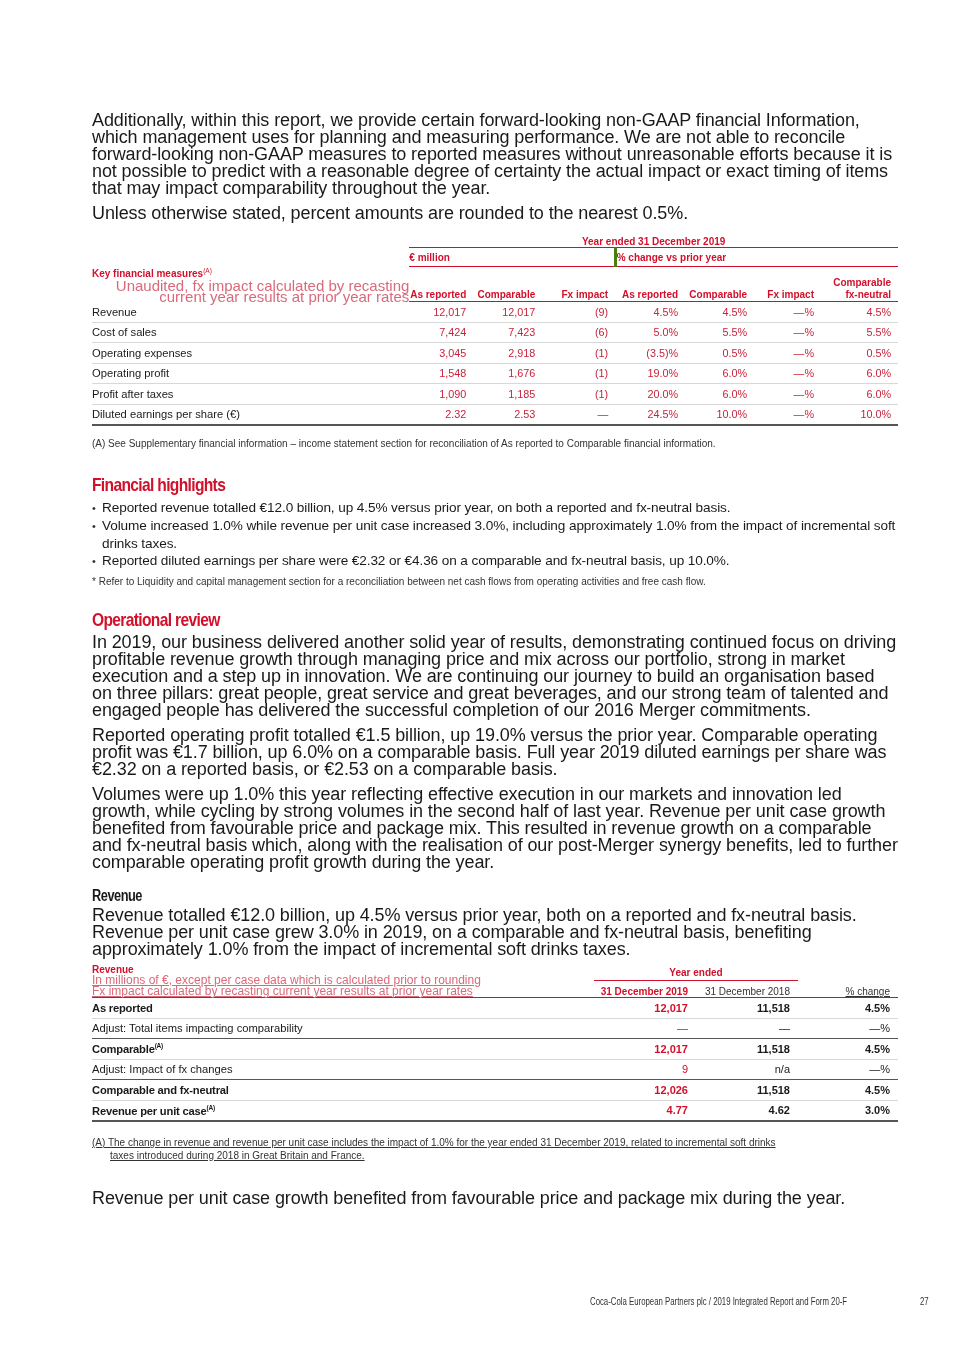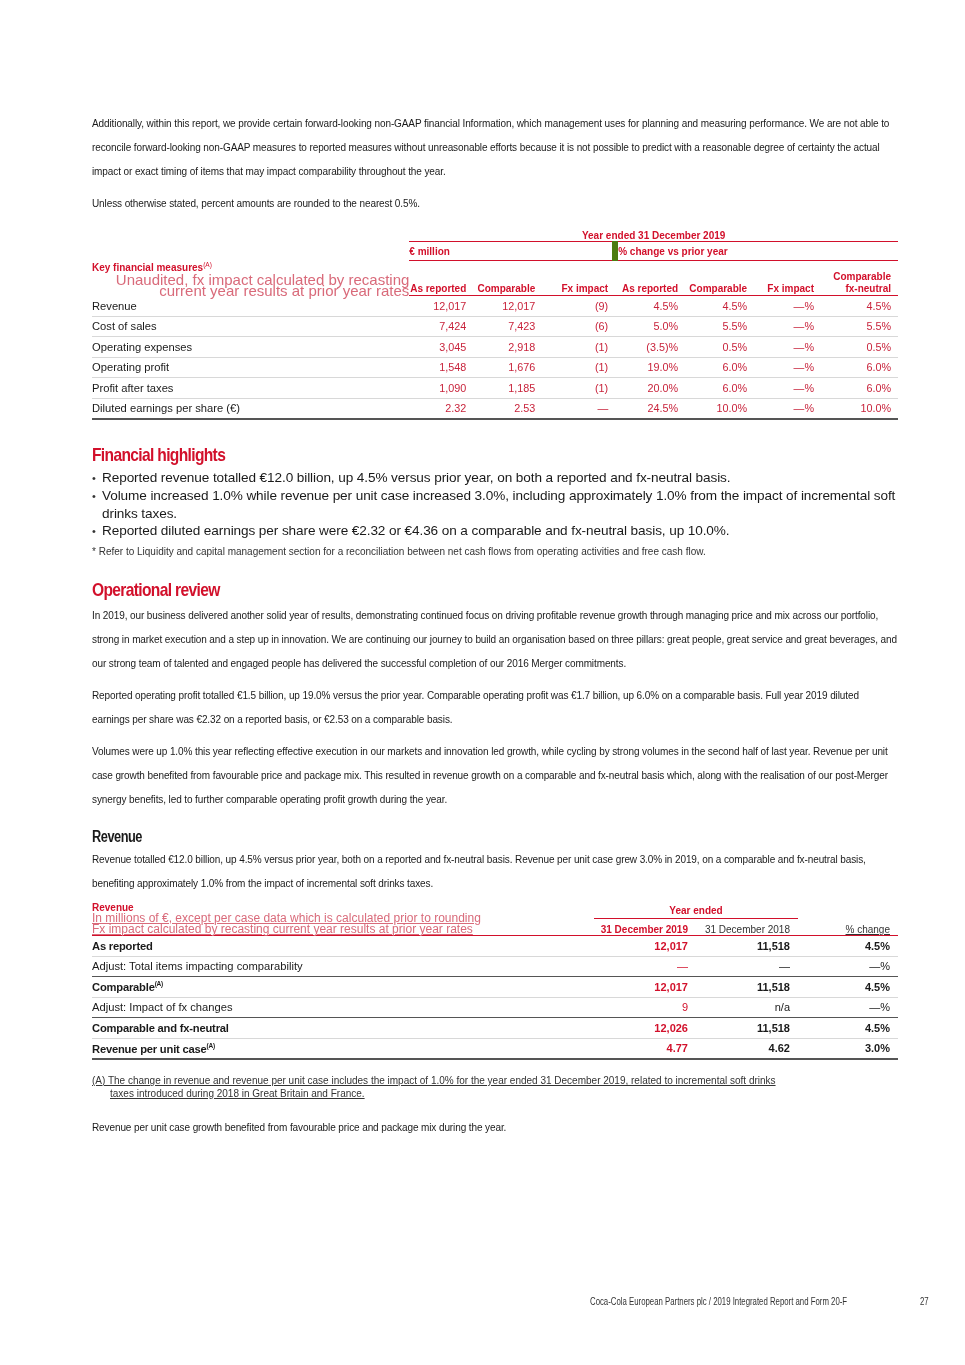--- a/index.html
+++ b/index.html
@@ -2,21 +2,21 @@
 <html><head>
 <meta charset="utf-8">
 <style>
   html, body { margin: 0; padding: 0; background: #ffffff; }
   body {
     width: 965px; height: 1365px; position: relative; overflow: hidden;
     font-family: "Liberation Sans", "DejaVu Sans", sans-serif;
     color: #1a1a1a;
   }
   .page { position: absolute; left: 92px; top: 112px; width: 806px; }
-  .para { font-size: 10px; line-height: 24px; margin: 0 0 8px 0; letter-spacing: -0.1px; }
+  .para { font-size: 18px; line-height: 17px; margin: 0 0 8px 0; letter-spacing: -0.1px; }
 
   
   table { border-collapse: collapse; width: 100%; }
   .kfm { margin-top: 2px; font-size: 11px; }
   .kfm th { font-weight: bold; color: #d2102b; font-size: 10px; padding: 0; }
   .kfm td { padding: 0; height: 19.5px; border-bottom: 1px solid #d8d8d8; vertical-align: middle; }
   .kfm td.lbl { color: #1a1a1a; font-size: 11.2px; }
   .kfm td.num { text-align: right; color: #c8233b; font-size: 10.8px; padding-right: 7px; }
   .kfm tr.last td { border-bottom: 2px solid #555; }
   .hdr-top { text-align: center; height: 17px; vertical-align: bottom; }
@@ -92,21 +92,21 @@
       <tr>
         <th></th>
         <th colspan="7" class="hdr-top line-under">Year ended 31 December 2019</th>
       </tr>
       <tr>
         <th class="kfm-title" rowspan="2">
           <b>Key financial measures</b><sup>(A)</sup>
           <span class="sub">Unaudited, fx impact calculated by recasting current year results at prior year rates</span>
         </th>
         <th colspan="3" class="hdr-grp line-under">€ million</th>
-        <th colspan="4" class="hdr-grp line-under" style="border-left:6px solid #4d7c0f;">% change vs prior year</th>
+        <th colspan="4" class="hdr-grp line-under" style="border-left:3px solid #4d7c0f;">% change vs prior year</th>
       </tr>
       <tr class="hdr-row-bottom">
         <th class="hdr-col">As reported</th>
         <th class="hdr-col">Comparable</th>
         <th class="hdr-col">Fx impact</th>
         <th class="hdr-col">As reported</th>
         <th class="hdr-col">Comparable</th>
         <th class="hdr-col">Fx impact</th>
         <th class="hdr-col" style="width:70px">Comparable fx-neutral</th>
       </tr>
@@ -168,20 +168,21 @@
         <td class="num">2.53</td>
         <td class="num">—</td>
         <td class="num">24.5%</td>
         <td class="num">10.0%</td>
         <td class="num">—%</td>
         <td class="num">10.0%</td>
       </tr>
     </tbody>
   </table>
 
+  <p class="footnote">(A) See Supplementary financial information – income statement section for reconciliation of As reported to Comparable financial information.</p>
 
   <div style="margin-top:24px;">
     <h2>Financial highlights</h2>
     <ul class="bullets">
       <li>Reported revenue totalled €12.0 billion, up 4.5% versus prior year, on both a reported and fx-neutral basis.</li>
       <li>Volume increased 1.0% while revenue per unit case increased 3.0%, including approximately 1.0% from the impact of incremental soft drinks taxes.</li>
       <li>Reported diluted earnings per share were €2.32 or €4.36 on a comparable and fx-neutral basis, up 10.0%.</li>
     </ul>
     <p class="star-note">* Refer to Liquidity and capital management section for a reconciliation between net cash flows from operating activities and free cash flow.</p>
   </div>
@@ -259,20 +260,20 @@
           <td class="num">3.0%</td>
         </tr>
       </tbody>
     </table>
 
     <div class="footnote" style="margin-top:14px;text-decoration:underline;">
       <div>(A) The change in revenue and revenue per unit case includes the impact of 1.0% for the year ended 31 December 2019, related to incremental soft drinks</div>
       <div style="padding-left:18px;">taxes introduced during 2018 in Great Britain and France.</div>
     </div>
 
-    <p class="para" style="margin-top:16px;">Revenue per unit case growth benefited from favourable price and package mix during the year.</p>
+    <p class="para" style="margin-top:28px;">Revenue per unit case growth benefited from favourable price and package mix during the year.</p>
   </div>
 </div>
 
 <div class="page-footer">
   <span>Coca-Cola European Partners plc / 2019 Integrated Report and Form 20-F</span>
   <span>27</span>
 </div>
 
 </body></html>

